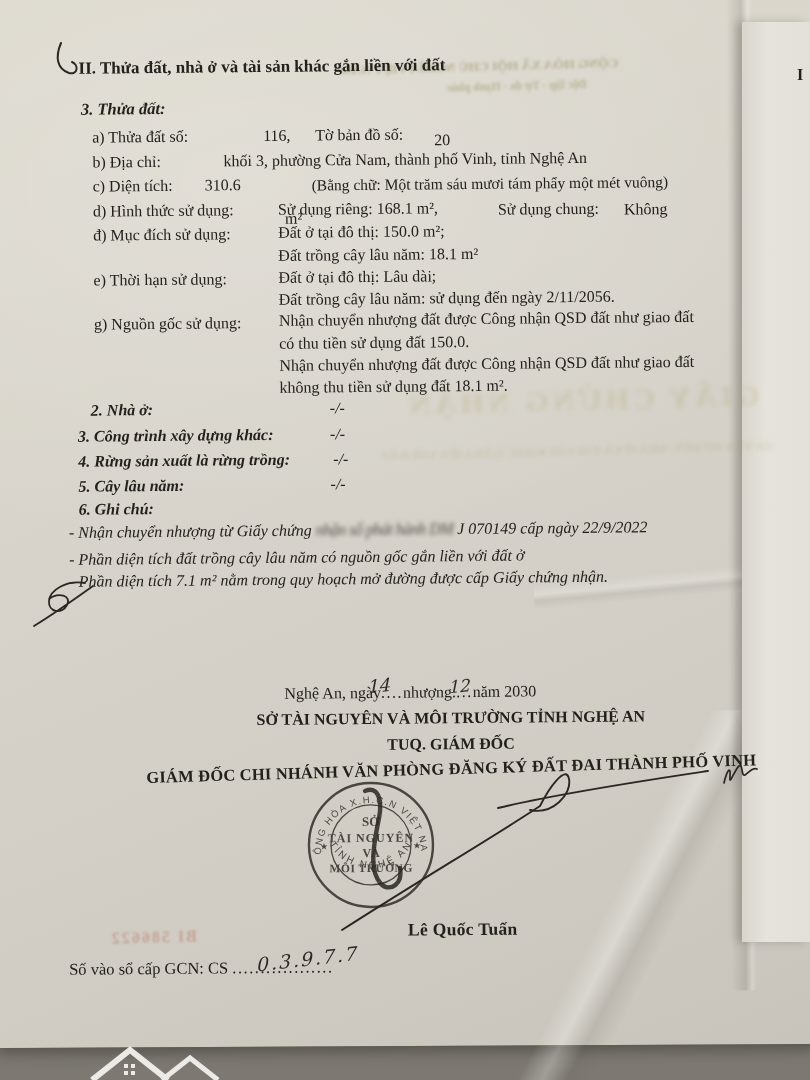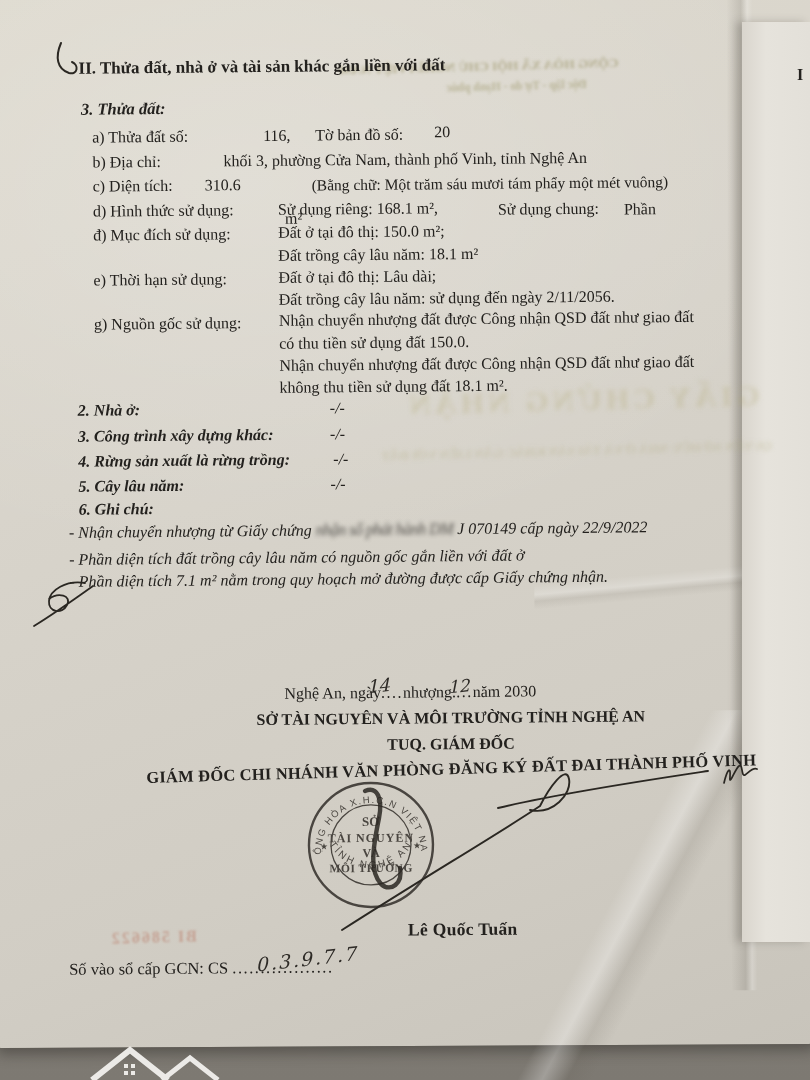--- a/index.html
+++ b/index.html
@@ -70,50 +70,50 @@
     <div class="mirror mm2">QUYỀN SỞ HỮU NHÀ Ở VÀ TÀI SẢN KHÁC GẮN LIỀN VỚI ĐẤT</div>
     <div class="mirror mserial">BI 586622</div>
 
     <span class="t b" style="left:82px;top:56px;font-size:17px;">II. Thửa đất, nhà ở và tài sản khác gắn liền với đất</span>
 
     <span class="t bi" style="left:84px;top:98px;font-size:16.5px;">3. Thửa đất:</span>
 
     <span class="t" style="left:95px;top:126px;">a) Thửa đất số:</span>
     <span class="t" style="left:226px;top:126px;margin-left:40px;">116,</span>
     <span class="t" style="left:318px;top:126px;">Tờ bản đồ số:</span>
-    <span class="t" style="left:437px;top:124px;">20</span>
+    <span class="t" style="left:437px;top:132px;">20</span>
 
     <span class="t" style="left:95px;top:151px;">b) Địa chỉ:</span>
     <span class="t" style="left:226px;top:151px;">khối 3, phường Cửa Nam, thành phố Vinh, tỉnh Nghệ An</span>
 
     <span class="t" style="left:95px;top:175px;">c) Diện tích:</span>
     <span class="t" style="left:207px;top:175px;">310.6</span>
     <span class="t" style="left:287px;top:173px;margin-top:36px;">m²</span>
     <span class="t small" style="left:314px;top:176px;">(Bằng chữ: Một trăm sáu mươi tám  phẩy một mét vuông)</span>
 
     <span class="t" style="left:95px;top:200px;">d) Hình thức sử dụng:</span>
     <span class="t" style="left:280px;top:200px;">Sử dụng riêng: 168.1 m²,</span>
     <span class="t" style="left:500px;top:202px;">Sử dụng chung:</span>
-    <span class="t" style="left:626px;top:203px;">Phần</span>
+    <span class="t" style="left:626px;top:203px;">Không</span>
 
     <span class="t" style="left:95px;top:224px;">đ) Mục đích sử dụng:</span>
     <span class="t" style="left:280px;top:223px;">Đất ở tại đô thị: 150.0 m²;</span>
     <span class="t" style="left:280px;top:246px;">Đất trồng cây lâu năm: 18.1 m²</span>
 
     <span class="t" style="left:95px;top:269px;">e) Thời hạn sử dụng:</span>
     <span class="t" style="left:280px;top:268px;">Đất ở tại đô thị: Lâu dài;</span>
     <span class="t" style="left:280px;top:290px;">Đất trồng cây lâu năm: sử dụng đến ngày 2/11/2056.</span>
 
     <span class="t" style="left:95px;top:313px;">g) Nguồn gốc sử dụng:</span>
     <span class="t" style="left:280px;top:311px;">Nhận chuyển nhượng đất được Công nhận QSD đất như giao đất</span>
     <span class="t" style="left:280px;top:334px;">có thu tiền sử dụng đất 150.0.</span>
     <span class="t" style="left:280px;top:356px;">Nhận chuyển nhượng đất được Công nhận QSD đất như giao đất</span>
     <span class="t" style="left:280px;top:378px;">không thu tiền sử dụng đất 18.1 m².</span>
 
-    <span class="t bi" style="left:78px;top:399px;font-style:italic;">2. Nhà ở:</span>
+    <span class="t bi" style="left:91px;top:399px;font-style:italic;">2. Nhà ở:</span>
     <span class="t i" style="left:330px;top:399px;">-/-</span>
 
     <span class="t bi" style="left:78px;top:425px;">3. Công trình xây dựng khác:</span>
     <span class="t i" style="left:330px;top:425px;">-/-</span>
 
     <span class="t bi" style="left:78px;top:450px;">4. Rừng sản xuất là rừng trồng:</span>
     <span class="t i" style="left:333px;top:450px;">-/-</span>
 
     <span class="t bi" style="left:78px;top:475px;">5. Cây lâu năm:</span>
     <span class="t i" style="left:330px;top:475px;">-/-</span>

